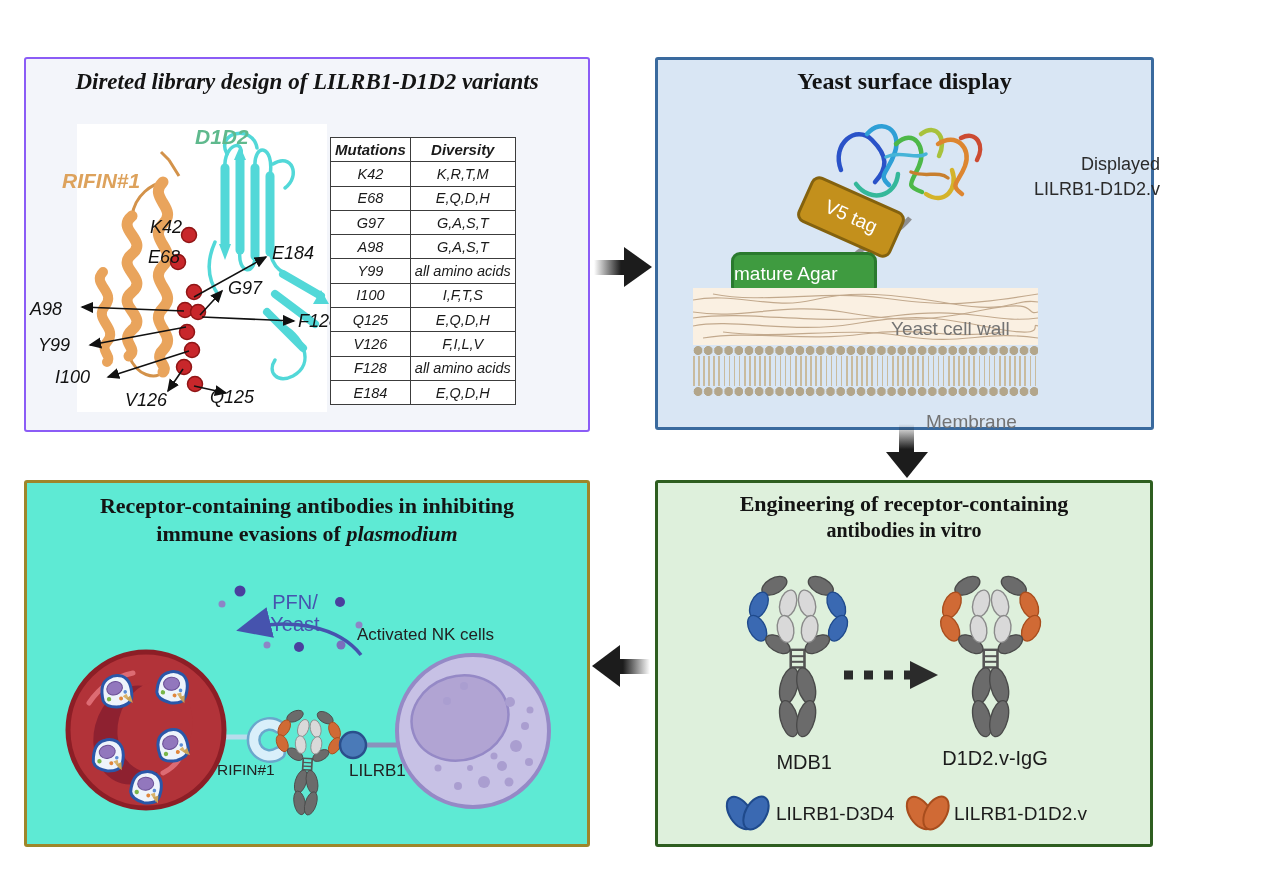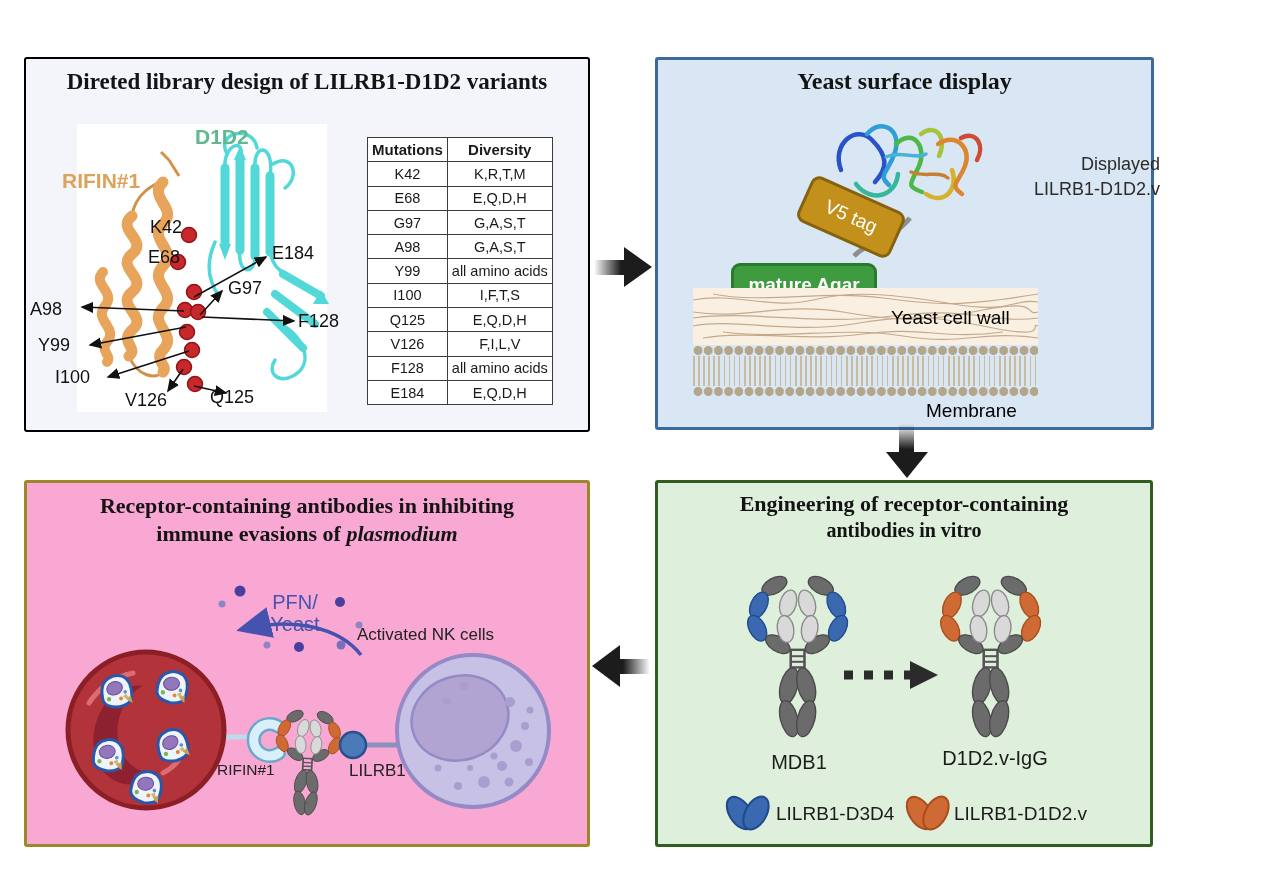--- a/index.html
+++ b/index.html
@@ -3,48 +3,48 @@
 <meta charset="utf-8">
 <style>
   html,body{margin:0;padding:0;background:#fff;}
   #fig{position:relative;width:1269px;height:888px;background:#fff;overflow:hidden;
        font-family:"Liberation Sans","DejaVu Sans",sans-serif;color:#1a1a1a;}
   .abs{position:absolute;}
   .panel{position:absolute;box-sizing:border-box;border-radius:3px;}
   .panel-title{position:absolute;left:0;right:0;text-align:center;
        font-family:"Liberation Serif","DejaVu Serif",serif;font-weight:bold;color:#141414;}
   
-  #p-tl{left:24px;top:57px;width:566px;height:375px;border:2px solid #000000;background:#f3f5fa;}
+  #p-tl{left:24px;top:57px;width:566px;height:375px;border:2px solid #8b5cf6;background:#f3f5fa;font-style:italic;}
   .res-label{position:absolute;font-size:18px;color:#111;white-space:nowrap;}
   .prot-label{position:absolute;font-weight:bold;font-size:21px;}
-  #mut-table{position:absolute;left:304px;top:78px;width:184px;border-collapse:collapse;background:#fff;margin-left:37px;}
+  #mut-table{position:absolute;left:304px;top:78px;width:184px;border-collapse:collapse;background:#fff;}
   #mut-table td,#mut-table th{border:1.5px solid #3c3c3c;font-size:14.5px;text-align:center;
        height:23.3px;padding:0 4px;white-space:nowrap;}
   #mut-table th{font-weight:bold;font-size:15px;}
   
   #p-tr{left:655px;top:57px;width:499px;height:373px;border:3px solid #3a6a9e;background:#d9e6f4;}
   #v5-box{position:absolute;left:142px;top:132px;width:96px;height:44px;background:#c3901c;
        border:3px solid #84620e;border-radius:9px;transform:rotate(24deg);
        display:flex;align-items:center;justify-content:center;color:#fff;font-size:19px;}
-  #agar-box{position:absolute;left:73px;top:203px;width:140px;height:38px;background:#3f9b40;
-       border:3px solid #2a7a2e;border-radius:9px;display:flex;align-items:center;justify-content:center;
-       color:#fff;font-size:19px;font-weight:bold;}
+  #agar-box{position:absolute;left:73px;top:192px;width:140px;height:38px;background:#3f9b40;
+       border:3px solid #2a7a2e;border-radius:9px;display:flex;align-items:center;justify-content:flex-start;
+       color:#fff;font-size:19px;}
   #cellwall{position:absolute;left:35px;top:228px;width:345px;height:57px;background:#faf0e2;}
   .mem-heads{position:absolute;left:35px;width:345px;height:11px;
        background-image:radial-gradient(circle at 5px 5.5px,#b3a68b 4.2px,rgba(0,0,0,0) 4.7px);
        background-size:10.2px 11px;background-repeat:repeat-x;}
   #mem-tails{position:absolute;left:35px;top:296px;width:345px;height:30px;
        background-image:repeating-linear-gradient(90deg,#c9bb9e 0 1.6px,rgba(0,0,0,0) 1.6px 5.1px);}
-  .tr-label{position:absolute;font-size:19px;color:#000000;}
+  .tr-label{position:absolute;font-size:19px;color:#737373;margin-top:11px;}
   
   #p-br{left:655px;top:480px;width:498px;height:367px;border:3px solid #2e5e20;background:#def0dc;}
   .ab-label{position:absolute;font-size:20px;color:#1c1c1c;}
   .legend-label{position:absolute;font-size:19px;color:#1c1c1c;}
   
-  #p-bl{left:24px;top:480px;width:566px;height:367px;border:3px solid #9e862a;background:#f9a8d4;}
+  #p-bl{left:24px;top:480px;width:566px;height:367px;border:3px solid #9e862a;background:#5eead4;}
   .bl-label{position:absolute;font-size:17px;color:#222;white-space:nowrap;}
   #pfn-label{position:absolute;left:216px;top:108px;width:104px;text-align:center;
        font-size:20px;line-height:22px;color:#4653ae;}
   
   .tip{fill:var(--tip,#3a69b2);stroke:var(--tip-stroke,#1f4a8c);stroke-width:1.6;}
   .dk{fill:#6b6b6b;stroke:#4a4a4a;stroke-width:1.6;}
   .lt{fill:#d9d9d9;stroke:#8a8a8a;stroke-width:1.6;}
   
   .shaft{position:absolute;}
   .tri{position:absolute;width:0;height:0;}
@@ -286,21 +286,21 @@
       <g>
         <ellipse cx="82" cy="330" rx="10.5" ry="18" transform="rotate(-33 82 330)" fill="#3a69b2" stroke="#1f4a8c" stroke-width="2"></ellipse>
         <ellipse cx="98" cy="330" rx="10.5" ry="18" transform="rotate(29 98 330)" fill="#3a69b2" stroke="#1f4a8c" stroke-width="2"></ellipse>
       </g>
       <g>
         <ellipse cx="262" cy="330" rx="10.5" ry="18" transform="rotate(-33 262 330)" fill="#d06a35" stroke="#a84d1d" stroke-width="2"></ellipse>
         <ellipse cx="278" cy="330" rx="10.5" ry="18" transform="rotate(29 278 330)" fill="#d06a35" stroke="#a84d1d" stroke-width="2"></ellipse>
       </g>
     </svg>
 
-    <div class="ab-label" style="left:108px;top:268px;width:66px;text-align:center;">MDB1</div>
+    <div class="ab-label" style="left:108px;top:268px;width:66px;text-align:right;">MDB1</div>
     <div class="ab-label" style="left:272px;top:264px;width:130px;text-align:center;">D1D2.v-IgG</div>
     <div class="legend-label" style="left:118px;top:320px;">LILRB1-D3D4</div>
     <div class="legend-label" style="left:296px;top:320px;">LILRB1-D1D2.v</div>
   </div>
 
   <div id="p-bl" class="panel">
     <div class="panel-title" style="top:10px;font-size:22px;">Receptor-containing antibodies in inhibiting</div>
     <div class="panel-title" style="top:38px;font-size:22px;">
       <span>immune evasions of </span><span style="font-style:italic;">plasmodium</span>
     </div>

